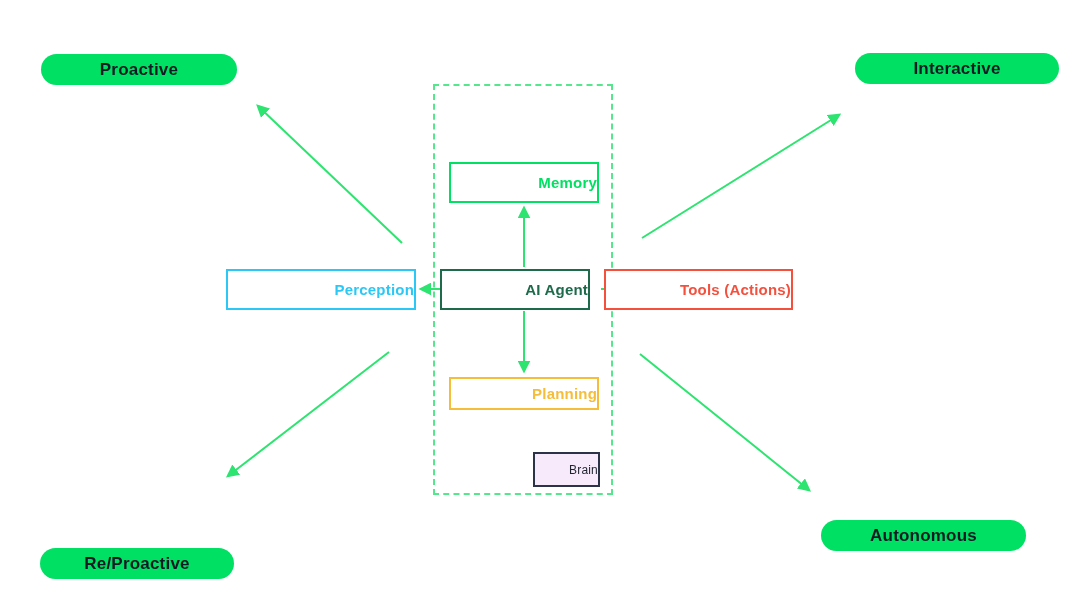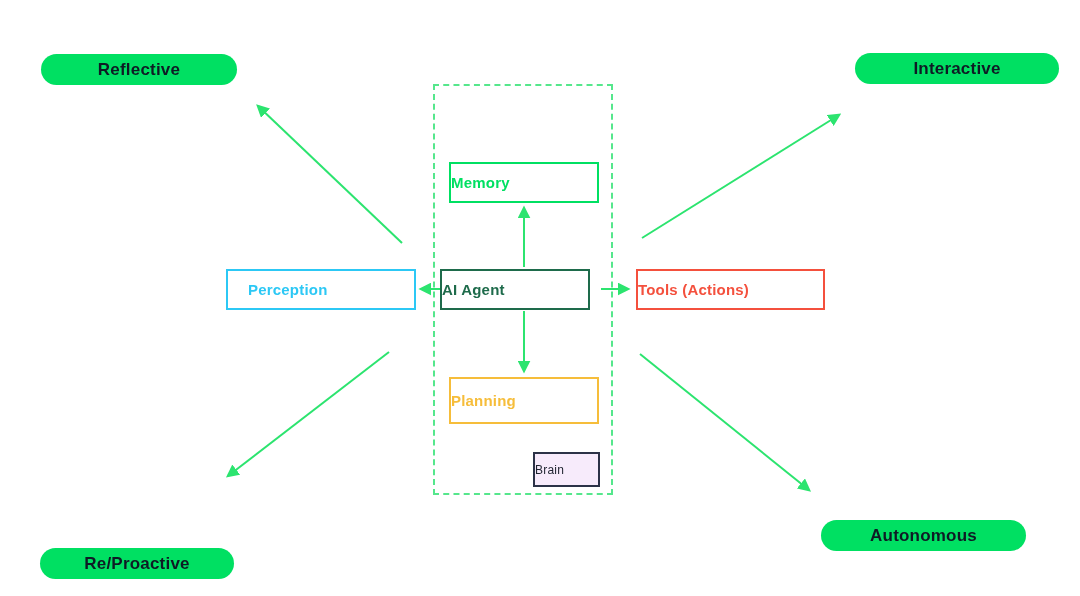--- a/index.html
+++ b/index.html
@@ -38,28 +38,28 @@
   .pill-bl{left:40px;top:548px;width:194px;}
   .pill-br{left:821px;top:520px;width:205px;}
 
   .dashed-box{
     position:absolute;left:433px;top:84px;width:180px;height:411px;
     border:2px dashed var(--green-light);box-sizing:border-box;
   }
 
   .node{
     position:absolute;box-sizing:border-box;background:#fff;
-    display:flex;align-items:center;justify-content:flex-start;
+    display:flex;align-items:center;justify-content:flex-end;
     font-size:15px;font-weight:700;border:2px solid;letter-spacing:.2px;
   }
   .node-memory{left:449px;top:162px;width:150px;height:41px;border-color:var(--green);color:var(--green);}
   .node-agent{left:440px;top:269px;width:150px;height:41px;border-color:var(--dark-green);color:var(--dark-green);}
-  .node-planning{left:449px;top:377px;width:150px;height:47px;border-color:var(--amber);color:var(--amber);}
+  .node-planning{left:449px;top:377px;width:150px;height:33px;border-color:var(--amber);color:var(--amber);}
   .node-perception{left:226px;top:269px;width:190px;height:41px;border-color:var(--cyan);color:var(--cyan);padding-left:20px;}
-  .node-tools{left:636px;top:269px;width:189px;height:41px;border-color:var(--red);color:var(--red);}
+  .node-tools{left:604px;top:269px;width:189px;height:41px;border-color:var(--red);color:var(--red);}
   .node-brain{
     left:533px;top:452px;width:67px;height:35px;
     border-color:var(--brain-border);background:var(--brain-fill);
     color:#1f2430;font-weight:400;font-size:12px;
   }
 </style>
 </head>
 <body>
 
 <div class="stage">
@@ -76,21 +76,21 @@
     <line class="arrow" x1="601" y1="289" x2="628" y2="289" marker-end="url(#ah)"></line>
     <line class="arrow" x1="402" y1="243" x2="258" y2="106" marker-end="url(#ah)"></line>
     <line class="arrow" x1="642" y1="238" x2="839" y2="115" marker-end="url(#ah)"></line>
     <line class="arrow" x1="389" y1="352" x2="228" y2="476" marker-end="url(#ah)"></line>
     <line class="arrow" x1="640" y1="354" x2="809" y2="490" marker-end="url(#ah)"></line>
   </svg>
 
   <div class="dashed-box"></div>
 
   <div class="pill pill-tl">
-    <span>Reflective</span>
+    <span>Proactive</span>
   </div>
   <div class="pill pill-tr">
     <span>Interactive</span>
   </div>
   <div class="pill pill-bl">
     <span>Re/Proactive</span>
   </div>
   <div class="pill pill-br">
     <span>Autonomous</span>
   </div>

